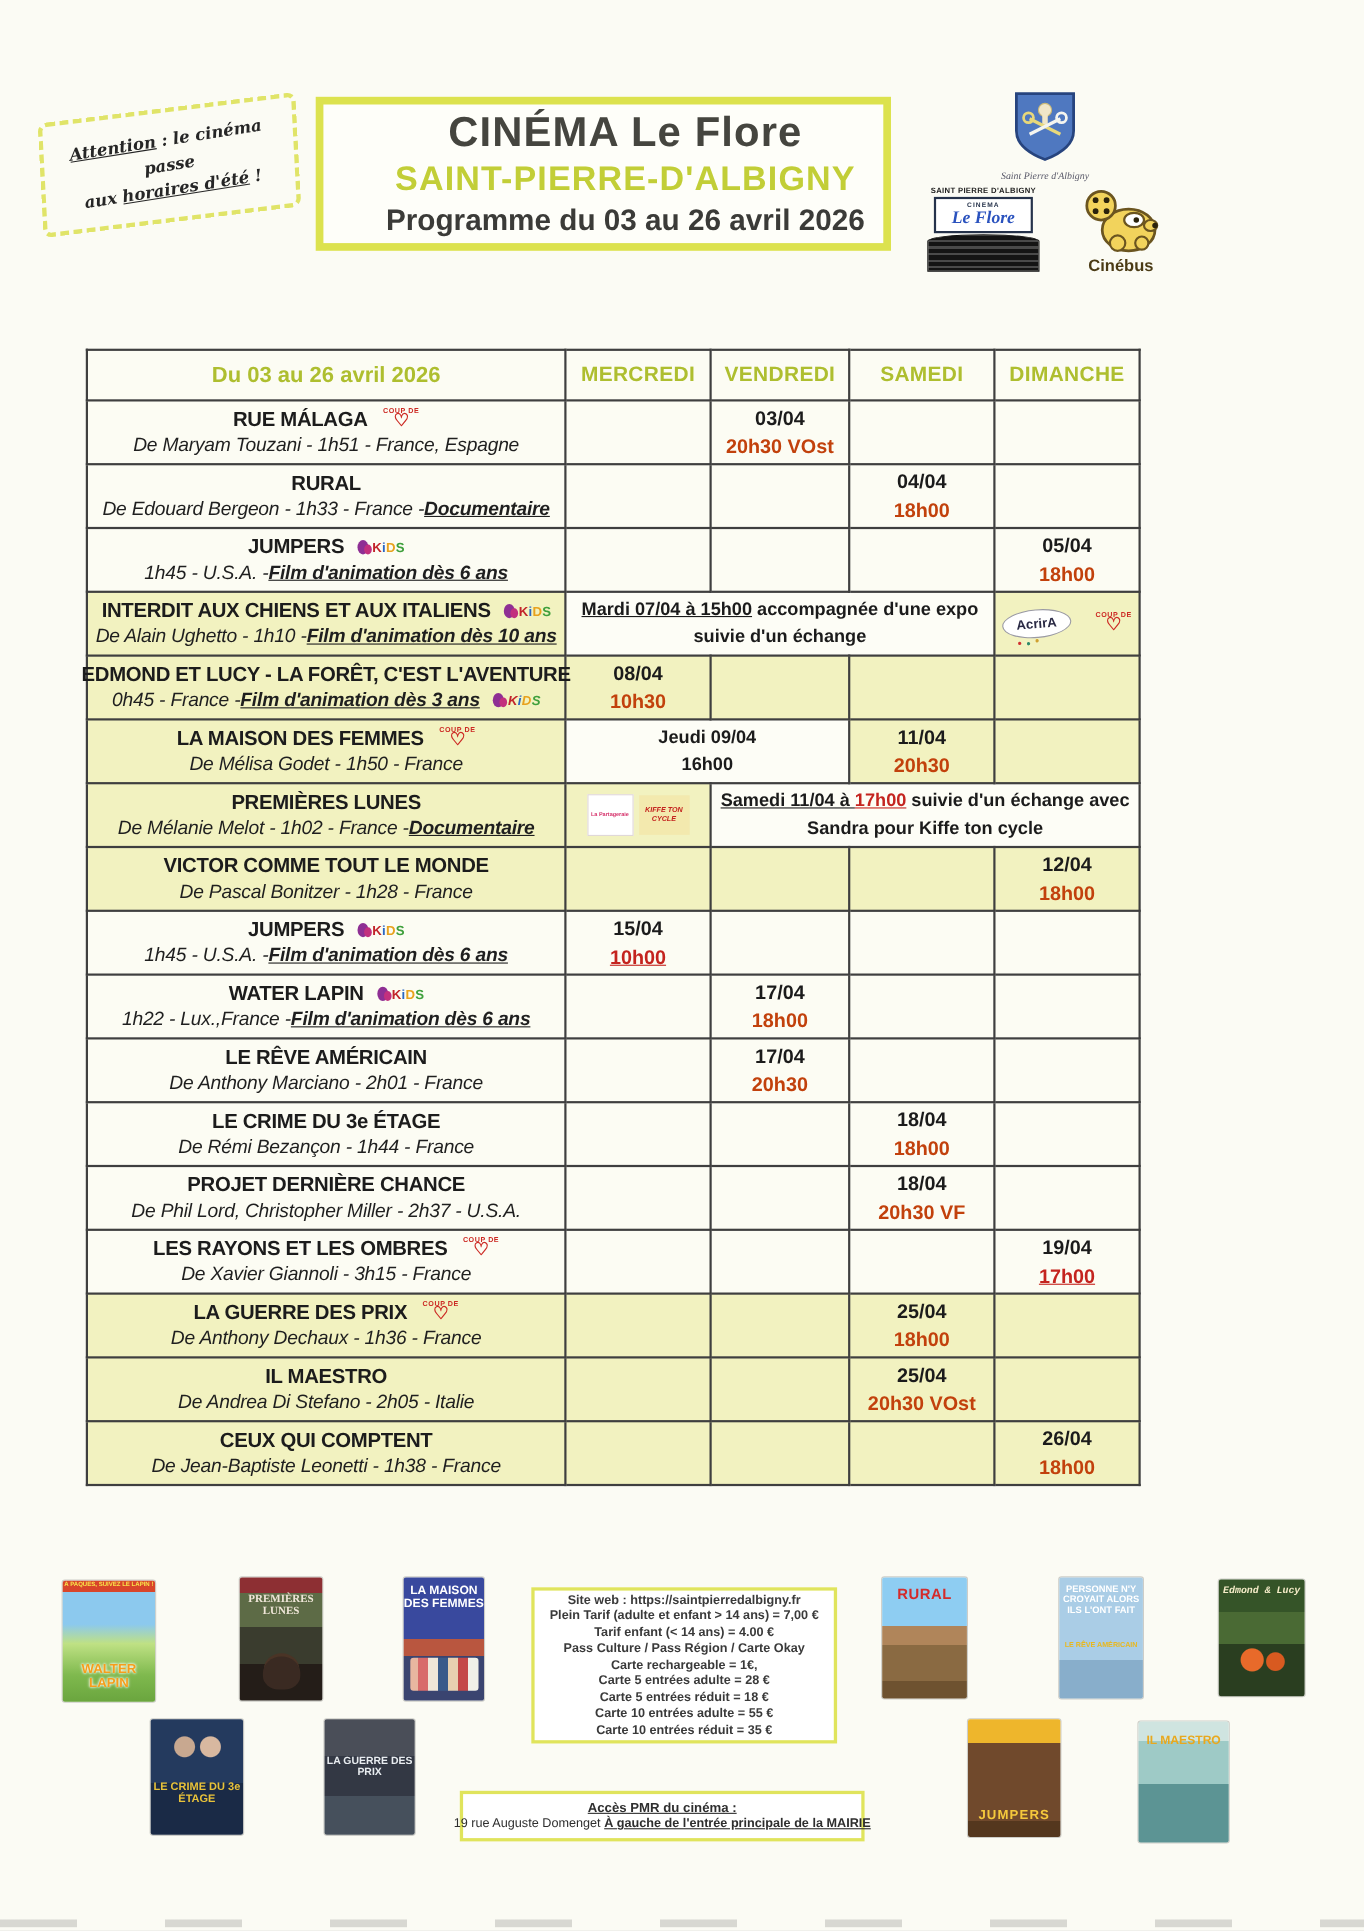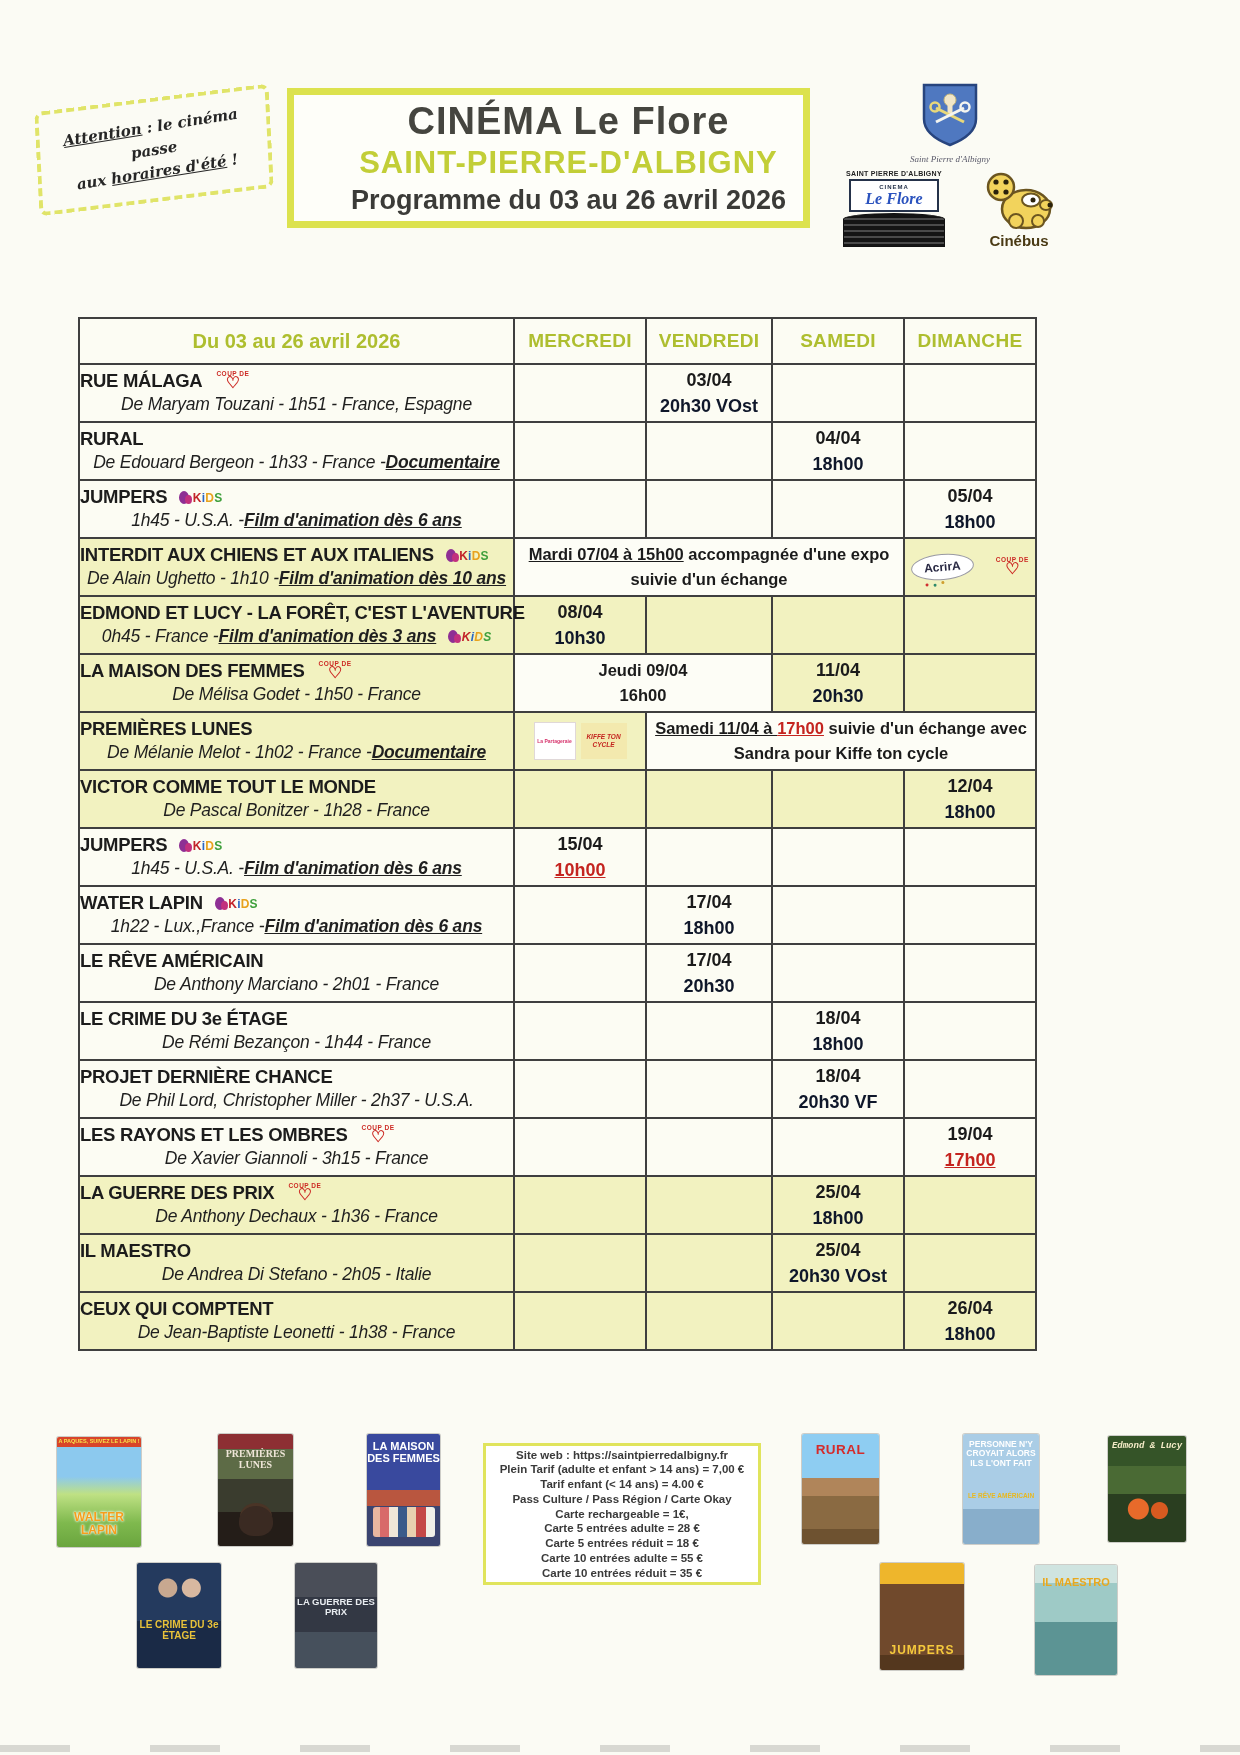--- a/index.html
+++ b/index.html
@@ -40,26 +40,26 @@
   .film-table{position:absolute;left:78px;top:317px;border-collapse:collapse;table-layout:fixed;
               width:957px;background:#fcfcf3;}
   .film-table th,.film-table td{border:2px solid #3f3f3f;padding:0;vertical-align:middle;text-align:center;box-sizing:border-box;}
   .film-table thead tr{height:46px;}
   .film-table tbody tr{height:58px;}
   .th-range{font-size:20px;font-weight:800;color:#aebe2f;}
   .th-day{font-size:19px;font-weight:800;color:#aebe2f;letter-spacing:.3px;}
   tr.yellow td{background:#f2f2c0;}
   td.note-cell{background:#fdfdf6 !important;}
   .film-title{font-size:18.5px;font-weight:800;color:#1c1c1c;letter-spacing:-0.3px;white-space:nowrap;
-              display:flex;align-items:center;line-height:1.2;}
+              display:flex;align-items:center;justify-content:center;line-height:1.2;}
   .film-details{font-size:17.5px;font-style:italic;color:#1f1f1f;letter-spacing:-0.2px;white-space:nowrap;
               display:flex;align-items:center;justify-content:center;line-height:1.3;margin-top:1px;}
   .film-details .bu{font-weight:800;text-decoration:underline;}
   .sched-date{font-size:18px;font-weight:800;line-height:1.45;color:#1b1b1b;}
-  .sched-time{font-size:18px;font-weight:800;line-height:1.45;color:#0f172a;}
+  .sched-time{font-size:18px;font-weight:800;line-height:1.45;color:#c2410c;}
   .sched-time.red{color:#c4241f;text-decoration:underline;}
   .note-l1,.note-l2{font-size:16.5px;font-weight:800;color:#1b1b1b;line-height:1.5;}
   .note-l1 .u{text-decoration:underline;}
   .note-l1 .red{color:#c4241f;}
 
   
   .coup-icon{display:inline-flex;flex-direction:column;align-items:center;margin-left:14px;line-height:1;}
   .coup-txt{font-size:6.5px;font-weight:800;color:#cc2a24;letter-spacing:.5px;}
   .coup-heart{font-size:16px;color:#cc2a24;margin-top:-2px;font-weight:700;}
   .kids-icon{display:inline-flex;align-items:flex-end;margin-left:12px;line-height:1;}
@@ -588,20 +588,26 @@
       <div class="tarif-line">Plein Tarif (adulte et enfant &gt; 14 ans)  = 7,00 €</div>
       <div class="tarif-line">Tarif enfant (&lt; 14 ans) = 4.00 €</div>
       <div class="tarif-line">Pass Culture / Pass Région / Carte Okay</div>
       <div class="tarif-line">Carte rechargeable = 1€,</div>
       <div class="tarif-line">Carte 5 entrées adulte = 28 €</div>
       <div class="tarif-line">Carte 5 entrées réduit = 18 €</div>
       <div class="tarif-line">Carte 10 entrées adulte = 55 €</div>
       <div class="tarif-line">Carte 10 entrées réduit = 35 €</div>
     </div>
 
+  <div class="pmr-box">
+    <div class="pmr-title">Accès PMR du cinéma :</div>
+    <div class="pmr-line">
+      <span>19 rue Auguste Domenget </span><span class="bu">À gauche de l'entrée principale de la MAIRIE</span>
+    </div>
+  </div>
 
   <div id="posters">
       <div class="poster p-walter">
         <div class="p-banner">A PAQUES, SUIVEZ LE LAPIN !</div>
         <div class="p-title">WALTER LAPIN</div>
       </div>
       <div class="poster p-premieres">
         <div class="p-title">PREMIÈRES LUNES</div>
       </div>
       <div class="poster p-maison">

